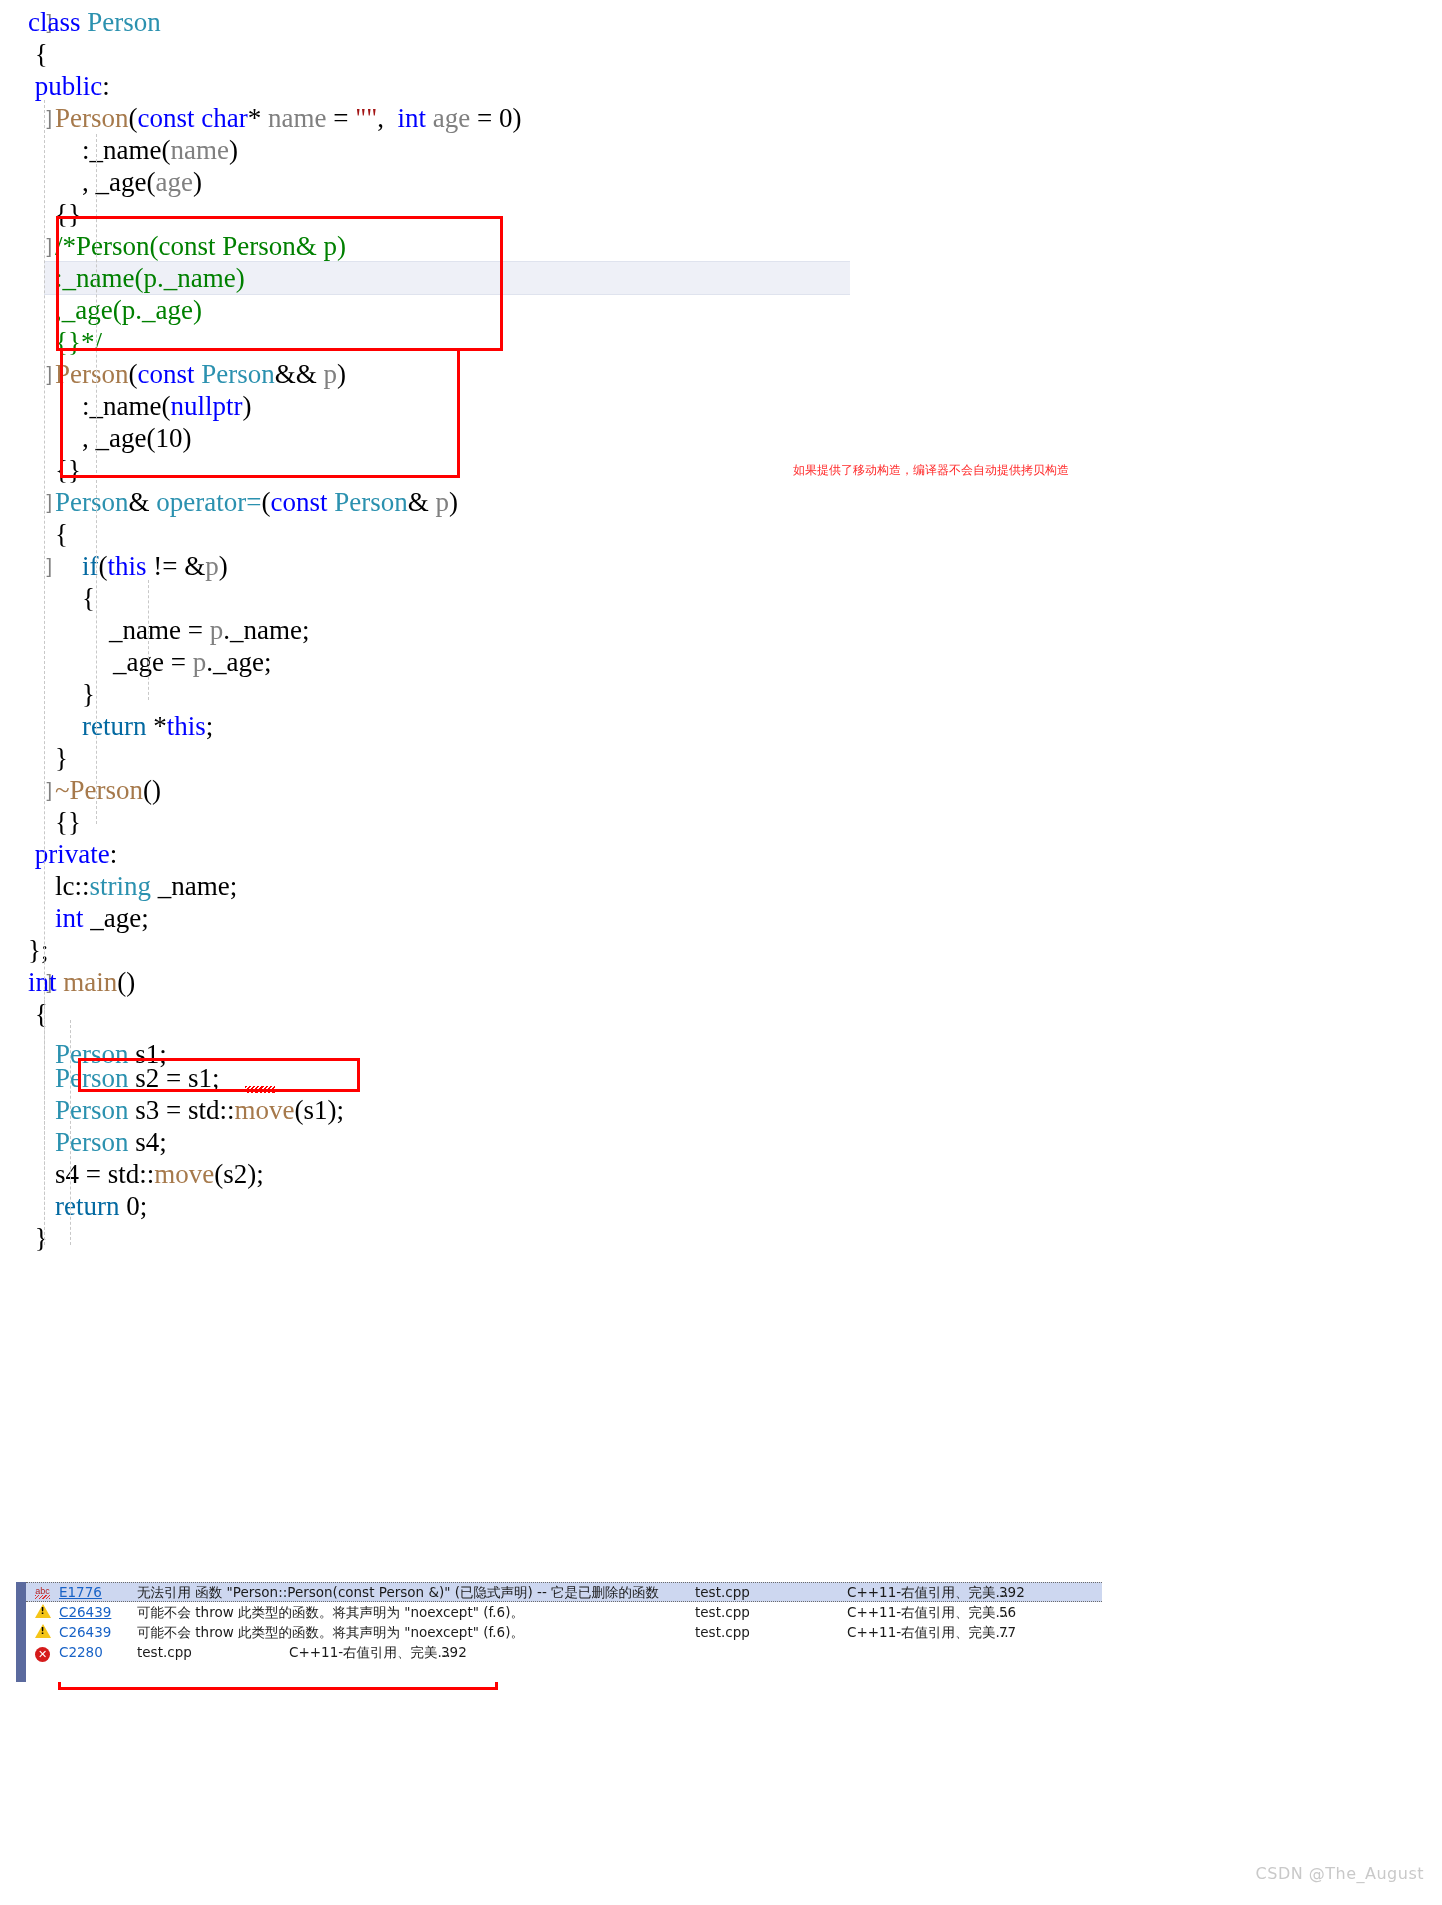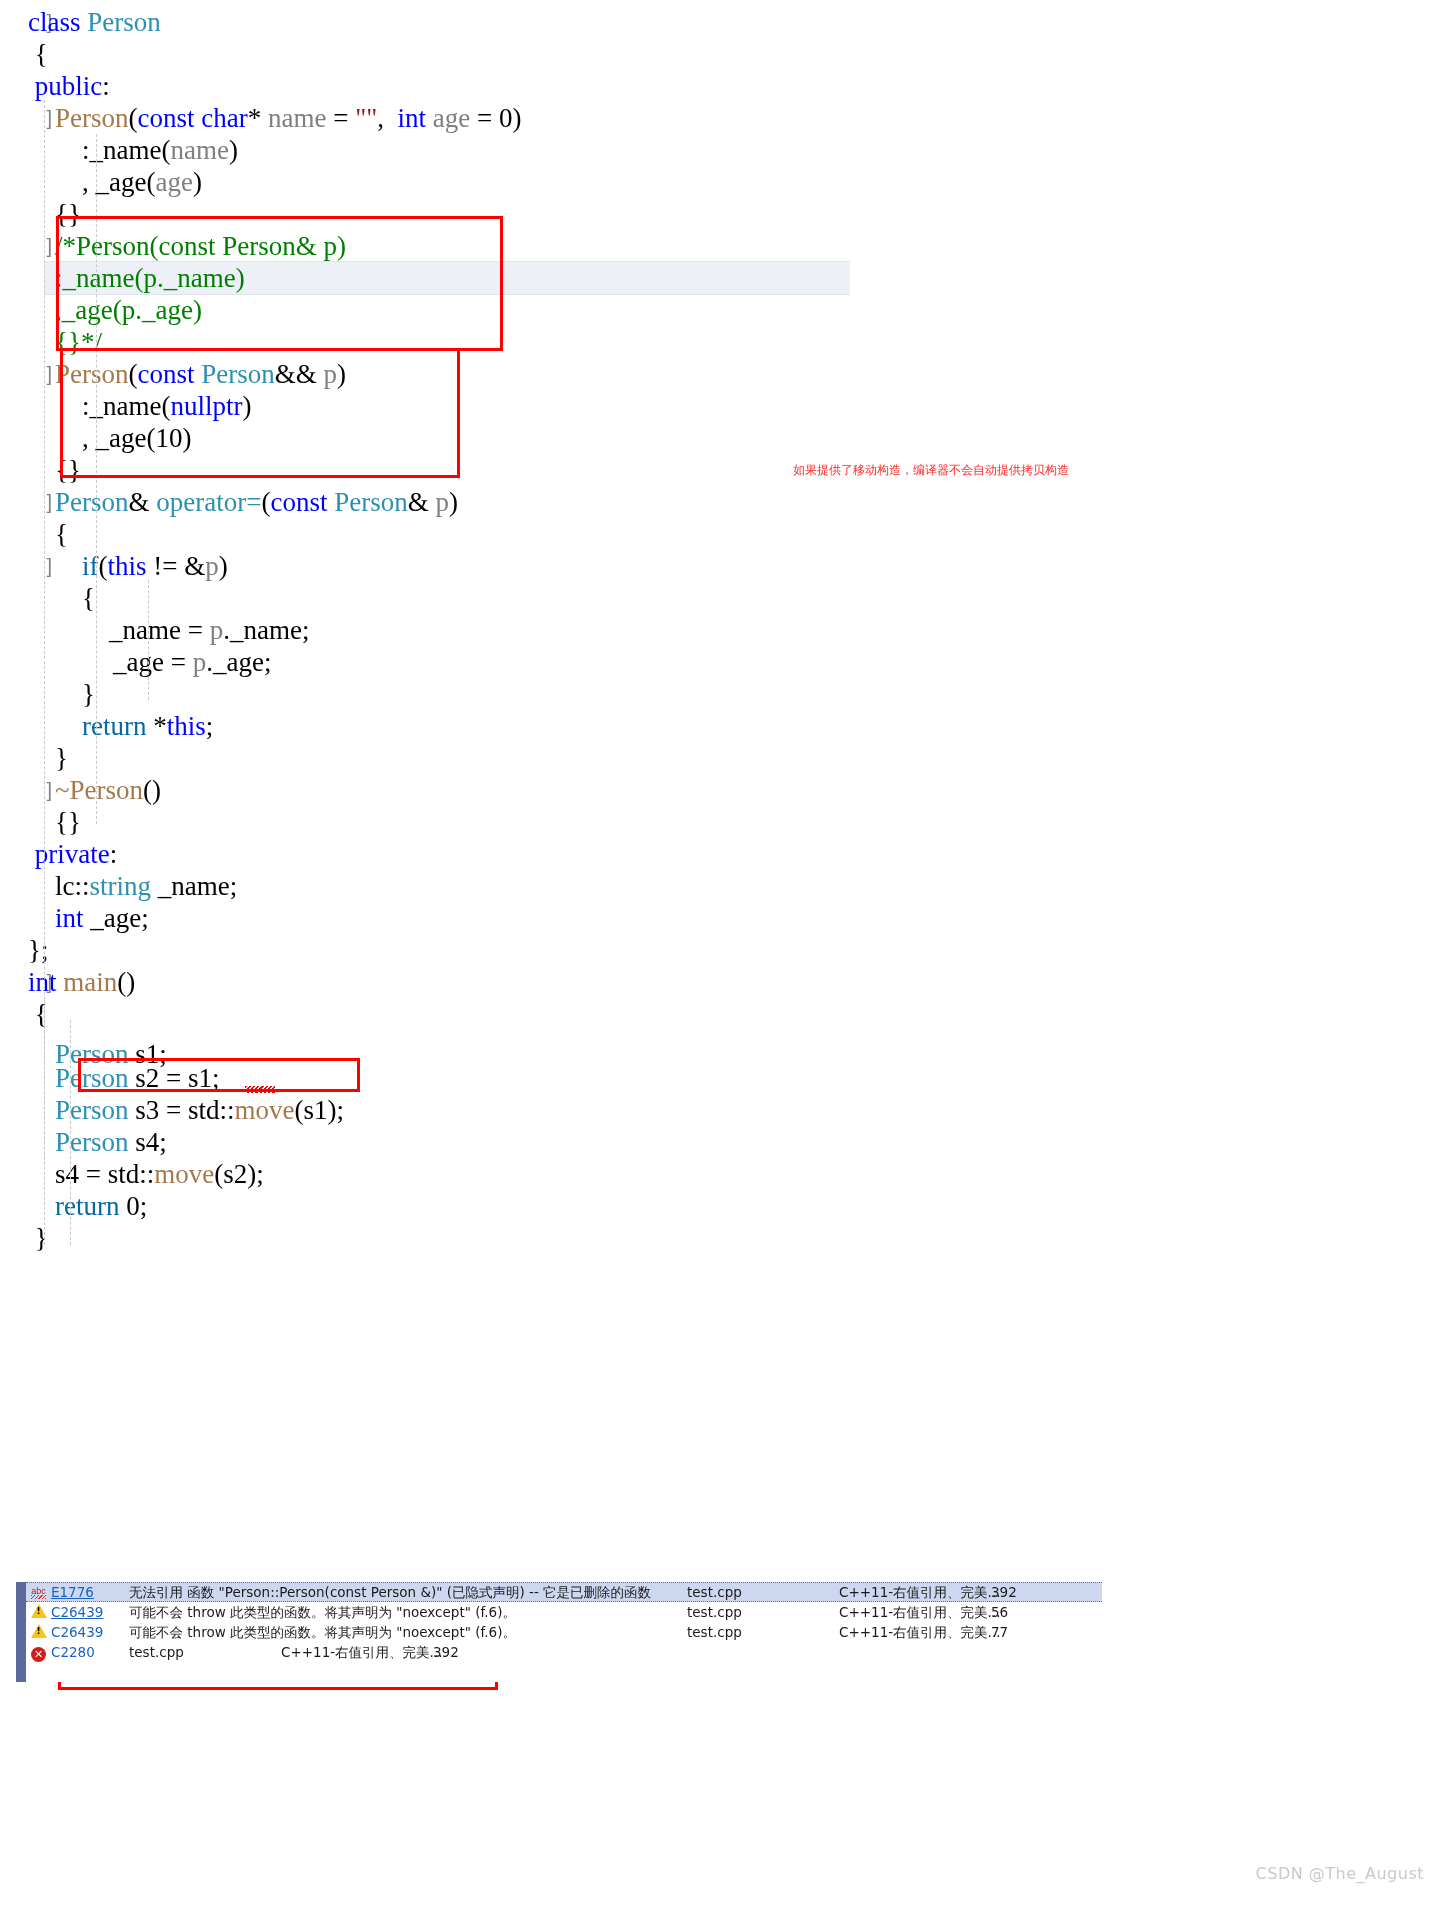--- a/index.html
+++ b/index.html
@@ -144,21 +144,21 @@
     align-items: center;
     white-space: nowrap;
   }
   .el-row.selected {
     background: #cdd7f0;
     border-top: 1px dotted #6b6b6b;
     border-bottom: 1px dotted #6b6b6b;
     box-sizing: border-box;
   }
   .el-icon {
-    width: 25px;
+    width: 33px;
     text-align: center;
     flex: none;
     font-size: 13px;
     line-height: 20px;
   }
   .el-code {
     width: 78px;
     flex: none;
     color: #1862c6;
   }

